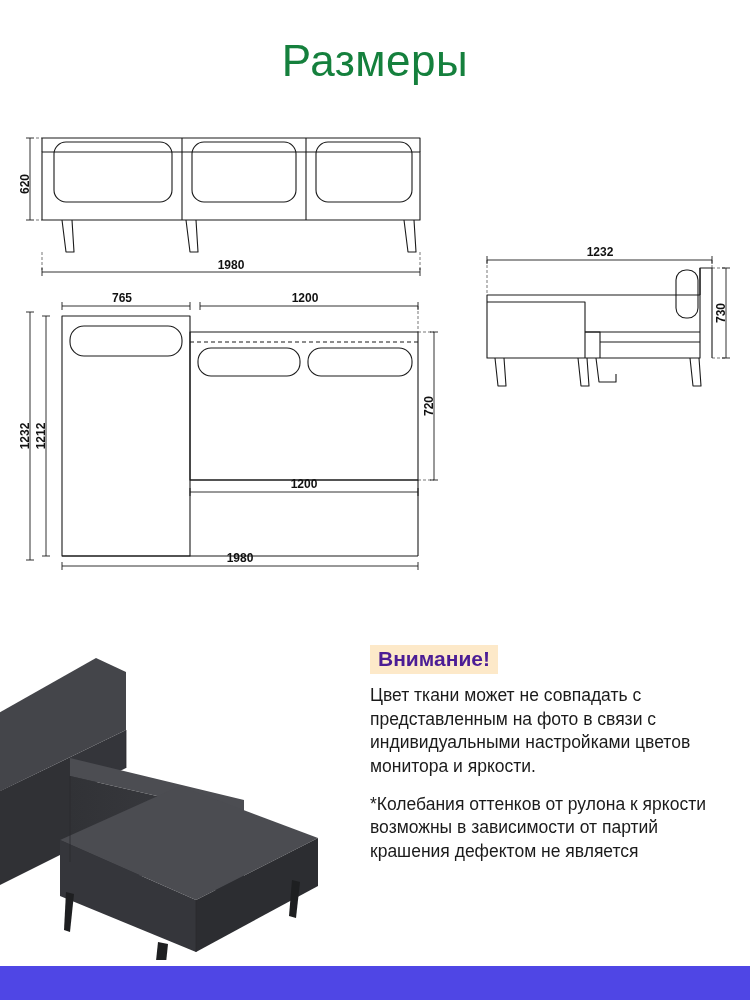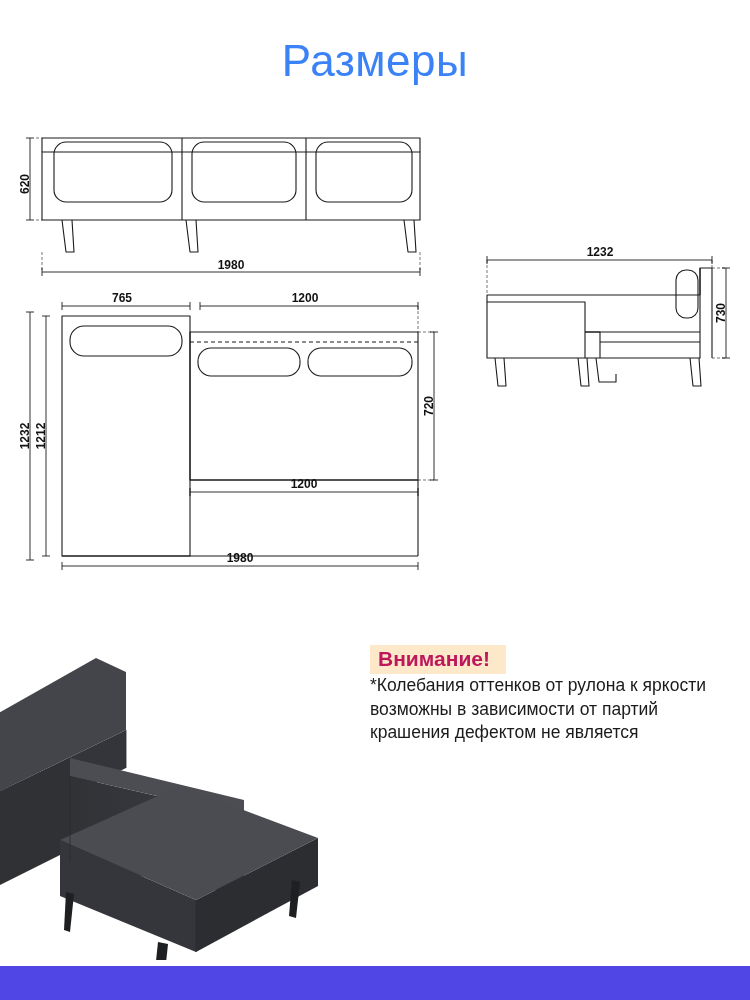--- a/index.html
+++ b/index.html
@@ -13,44 +13,44 @@
   }
   .page{position:relative;width:750px;height:1000px;}
 
   
   .title{
     position:absolute;top:36px;left:0;width:750px;
     text-align:center;
     font-size:44px;
     font-weight:400;
     letter-spacing:0.5px;
-    color:#3b82f6;
+    color:#15803d;
   }
 
   
   .drawings{position:absolute;top:120px;left:0;width:750px;height:470px;}
 
   
   .photo{
     position:absolute;left:0;top:600px;width:340px;height:360px;
     overflow:hidden;
   }
 
   
   .notice{
     position:absolute;left:370px;top:645px;width:340px;
   }
   .notice-badge{
     display:inline-block;
     background:#fde9c9;
-    padding:2px 16px 3px 8px;
+    padding:2px 8px 3px 8px;
     font-size:21px;
     font-weight:700;
-    color:#be185d;
-    margin-bottom:0;
+    color:#4c1d95;
+    margin-bottom:10px;
   }
   .notice p{
     margin:0 0 14px 0;
     font-size:17.5px;
     line-height:1.35;
     color:#1b1b1b;
   }
 
   
   .bottombar{
@@ -203,17 +203,18 @@
       </g>
 
       <polygon points="66,292 74,294 70,332 64,330" fill="#1e1f21"></polygon>
       <polygon points="158,342 168,344 164,382 154,380" fill="#1e1f21"></polygon>
       <polygon points="292,280 300,282 296,318 289,316" fill="#1e1f21"></polygon>
     </svg>
   </div>
 
   <div class="notice">
     <div class="notice-badge">Внимание!</div>
+    <p>Цвет ткани может не совпадать с представленным на фото в связи с индивидуальными настройками цветов монитора и яркости.</p>
     <p>*Колебания оттенков от рулона к яркости возможны в зависимости от партий крашения дефектом не является</p>
   </div>
 
   <div class="bottombar"></div>
 </div>
 
 </body></html>

